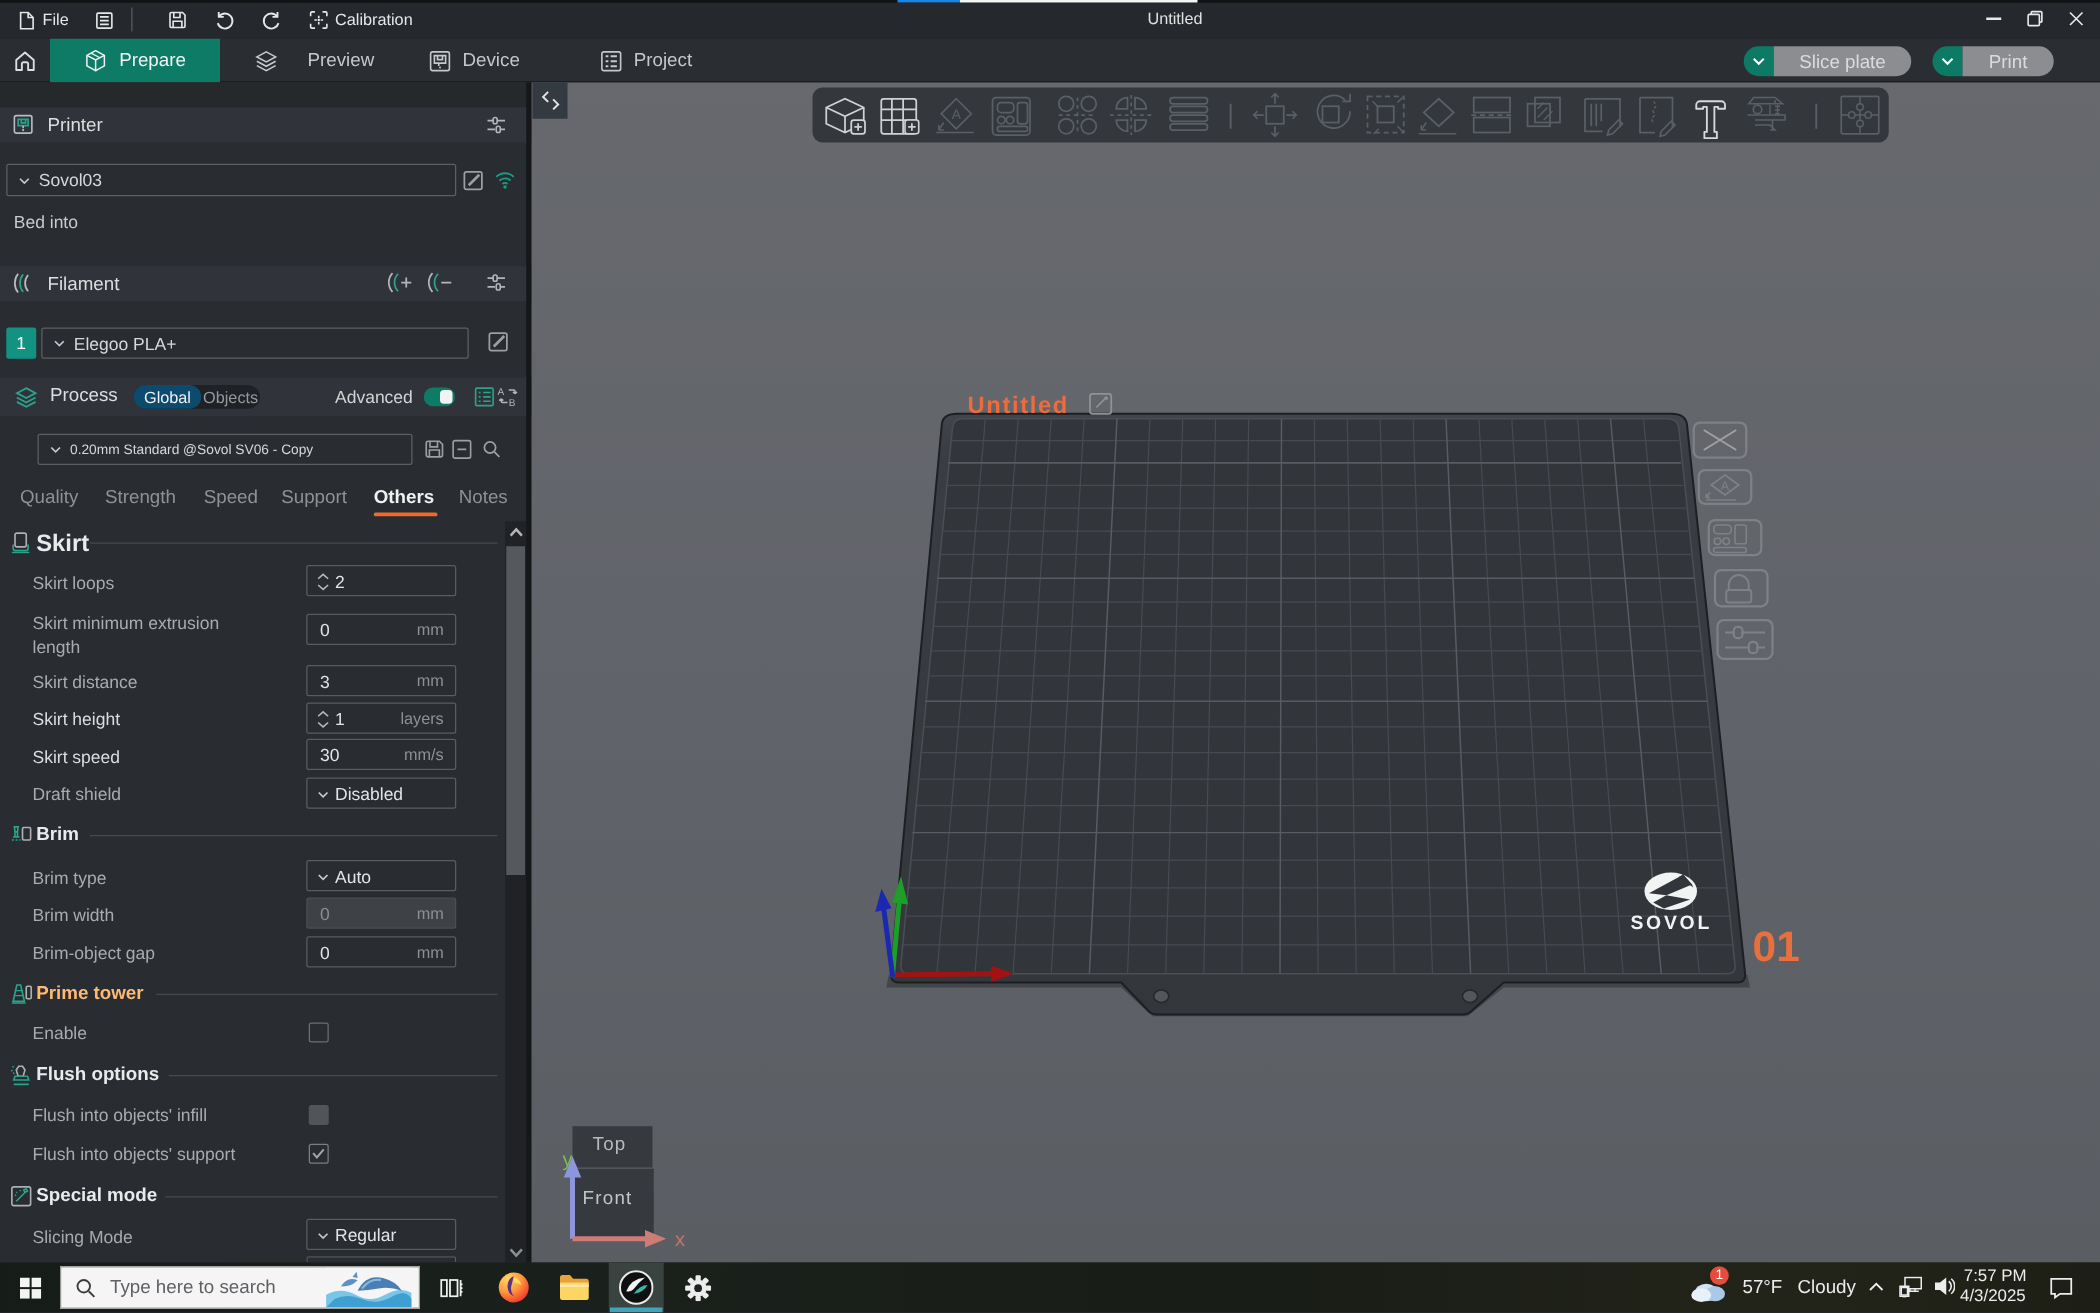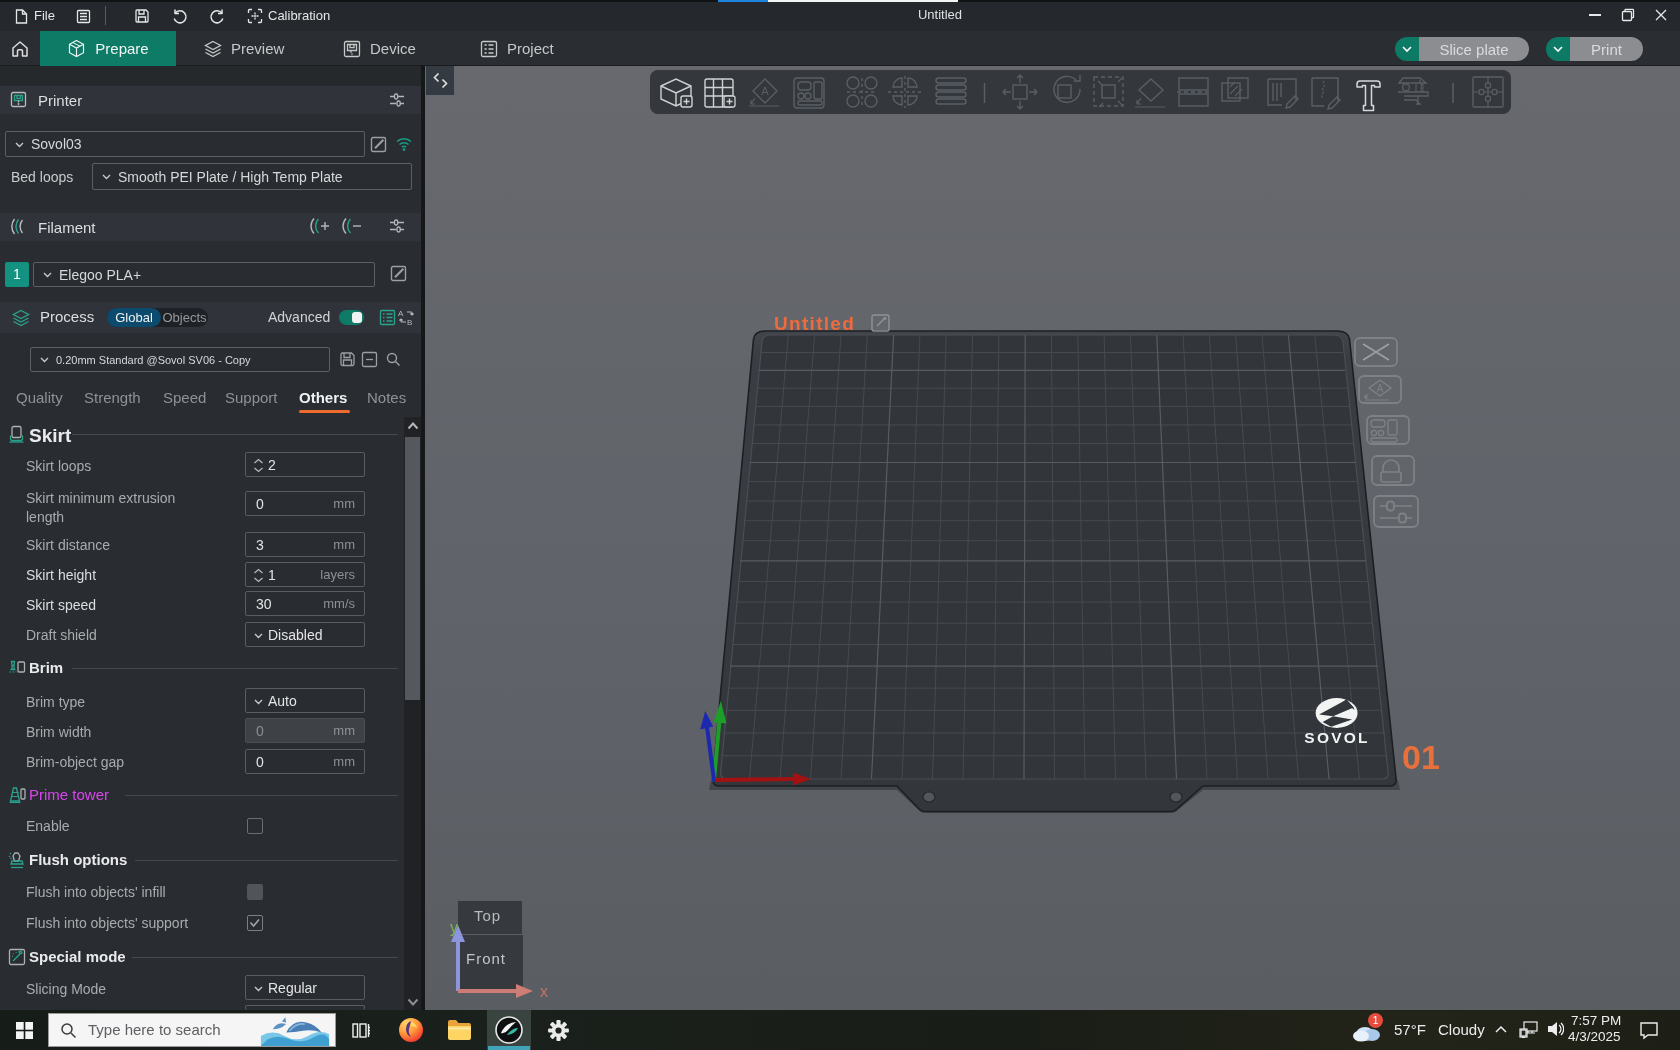--- a/index.html
+++ b/index.html
@@ -94,21 +94,21 @@
         <path d="M2.5 5.3l7 3.7 7-3.7M9.5 9v9"></path>
         <path d="M5.8 3.5l7.2 3.7" stroke-width="1"></path>
       </svg>
 <span>Prepare</span>
     </div>
 <div class="tab" style="left:204px;top:31px">
       <svg width="18" height="18" viewBox="0 0 18 18" fill="none" stroke="#c6c8ca" stroke-width="1.3">
         <path d="M9 1.5l7.5 4L9 9.5l-7.5-4z"></path>
         <path d="M1.5 9l7.5 4 7.5-4M1.5 12.5l7.5 4 7.5-4"></path>
       </svg>
-      <span style="margin-left:0">Preview</span>
+      <span style="margin-left:15px">Preview</span>
     </div>
 <div class="tab" style="left:343px;top:31px">
       <svg width="18" height="18" viewBox="0 0 18 18" fill="none" stroke="#c6c8ca" stroke-width="1.3">
         <rect x="1.5" y="1.5" width="15" height="15" rx="1.5"></rect>
         <path d="M4.5 4.5h9v6h-9zM7 4.5v3.2h4V4.5"></path>
         <path d="M8 10.5v2.3"></path>
         <circle cx="9" cy="14" r=".8" fill="#c6c8ca" stroke="none"></circle>
       </svg>
       <span>Device</span>
     </div>
@@ -381,25 +381,21 @@
       </svg>Sovol03</div>
 <svg class="abs" style="left:370px;top:136px" width="17" height="17" viewBox="0 0 17 17" fill="none" stroke="#9da0a3" stroke-width="1.4">
       <rect x="1.5" y="1.5" width="14" height="14" rx="1.5"></rect>
       <path d="M5 12.2L13.4 3.8" stroke-width="2.1"></path>
     </svg>
 <svg class="abs" style="left:395px;top:135px" width="18" height="18" viewBox="0 0 18 18" fill="none" stroke="#1b9a84" stroke-width="1.5">
       <path d="M2 6.5a10 10 0 0 1 14 0M4.5 9.5a6.5 6.5 0 0 1 9 0M7 12.2a3 3 0 0 1 4 0"></path>
       <circle cx="9" cy="14.6" r="1.4" fill="#1b9a84" stroke="none"></circle>
     </svg>
 
-<div class="lbl" style="left:11px;top:169px;color:#c9cbcd">Bed loops</div>
-<div class="combo" style="left:92px;top:163px;width:320px;height:27px">
-<svg class="chv" width="11" height="11" viewBox="0 0 11 11" fill="none" stroke="#c6c8ca" stroke-width="1.4">
-        <path d="M2 4l3.5 3.5L9 4"></path>
-      </svg>Smooth PEI Plate / High Temp Plate</div>
+<div class="lbl" style="left:11px;top:169px;color:#c9cbcd">Bed into</div>
 
 <div class="hdr" style="top:213px">
       <span class="ht">Filament</span>
     </div>
 <svg class="abs" style="left:9px;top:217px" width="19" height="19" viewBox="0 0 19 19" fill="none" stroke="#b9bcbe" stroke-width="1.4">
       <path d="M5.5 2a12 12 0 0 0 0 15"></path>
       <path d="M9.5 2.5a11 11 0 0 0 0 14" stroke="#2aa38d"></path>
       <path d="M13.5 3a10 10 0 0 0 0 13"></path>
     </svg>
 <svg class="abs" style="left:310px;top:217px" width="21" height="18" viewBox="0 0 21 18" fill="none" stroke="#b3b6b9" stroke-width="1.4">
@@ -552,21 +548,21 @@
       <span class="val">0</span>
       <span class="unit">mm</span>
     </div>
 
 <svg class="abs" style="left:8px;top:786px" width="18" height="17" viewBox="0 0 18 17" fill="none" stroke="#2aa38d" stroke-width="1.3">
       <path d="M5.5 2L2.5 15h9L8.5 2z"></path>
       <path d="M3.5 10.5h7M4.5 6.5h6" stroke-width="1"></path>
       <path d="M1.5 16.5h11"></path>
       <rect x="13" y="3" width="4" height="10" rx="1" stroke="#aeb1b4"></rect>
     </svg>
-<div class="abs" style="left:29px;top:786px;color:#d946ef;font-size:15px;font-weight:normal">Prime tower</div>
+<div class="abs" style="left:29px;top:786px;color:#fdba74;font-size:15px;font-weight:bold">Prime tower</div>
 <div class="sectline" style="left:125px;top:795px;width:273px"></div>
 
 <div class="lbl" style="left:26px;top:818px">Enable</div>
 <div class="abs" style="left:247px;top:818px;width:16px;height:16px;border:1px solid #6b6f74;border-radius:2px"></div>
 
 <svg class="abs" style="left:8px;top:851px" width="18" height="18" viewBox="0 0 18 18" fill="none" stroke="#2aa38d" stroke-width="1.3">
       <path d="M10 2l2 3-1.5 5h-4L5 5l2-3z" stroke="#aeb1b4"></path>
       <path d="M4 10h10l1 3H3z"></path>
       <path d="M3 16.5h12"></path>
       <path d="M2 2l1 1M1 6l1-1M3.5 8l-1-1" stroke-width="1.1"></path>

